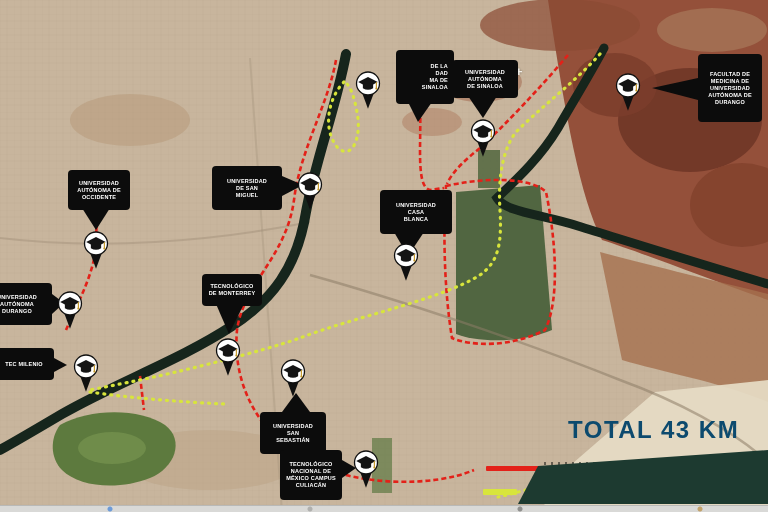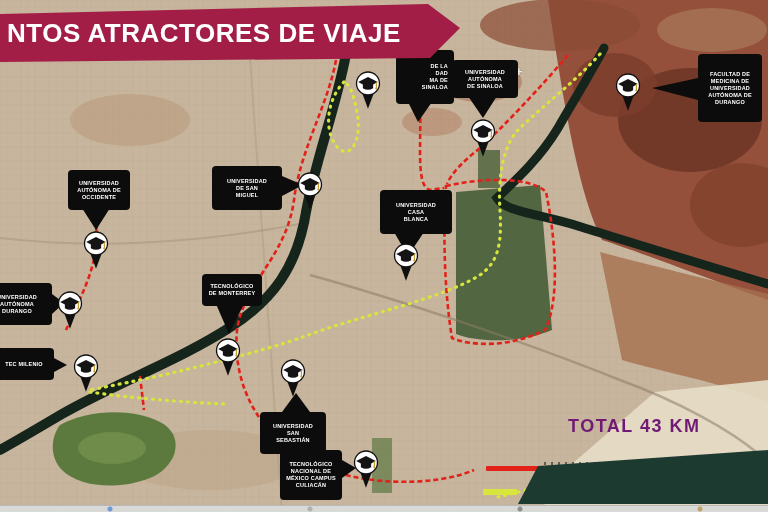--- a/index.html
+++ b/index.html
@@ -38,21 +38,21 @@
   .map-label span{display:block;}
 
   .plus-mark{
     position:absolute;z-index:5;color:#f3efe8;font-size:13px;font-weight:bold;
     text-shadow:0 0 2px rgba(0,0,0,.45);
   }
 
   
   .total-label{
     position:absolute;left:568px;top:416px;z-index:8;
-    font-size:18px;font-weight:bold;color:#701a75;letter-spacing:1.5px;
+    font-size:24px;font-weight:bold;color:#0c4a6e;letter-spacing:1.5px;
     white-space:nowrap;
   }
   .legend-swatch{position:absolute;z-index:8;border-radius:1px;}
   .legend-lettertops{
     position:absolute;left:544px;top:462px;width:170px;height:3px;z-index:8;
     background:repeating-linear-gradient(90deg,#443f36 0 2px,transparent 2px 7px);
     opacity:.75;
   }
   .green-overlay{
     position:absolute;left:510px;top:446px;width:258px;height:60px;z-index:9;
@@ -333,23 +333,20 @@
         <span>SEBASTIÁN</span>
       </div>
       <div class="map-label" style="left: 280px; top: 450px; width: 62px; height: 50px;">
         <span>TECNOLÓGICO</span>
         <span>NACIONAL DE</span>
         <span>MÉXICO CAMPUS</span>
         <span>CULIACÁN</span>
       </div>
     </div>
 
-  <div class="banner" style="background: rgb(163, 30, 70);">
-    <div class="banner-title">NTOS ATRACTORES DE VIAJE</div>
-  </div>
 
   <div class="total-label">TOTAL 43 KM</div>
   <div class="legend-lettertops"></div>
   <div id="legend-swatches">
       <div class="legend-swatch" style="left: 486px; top: 466px; width: 58px; height: 5px; background: rgb(227, 33, 25);"></div>
       <div class="legend-swatch" style="left: 483px; top: 489px; width: 34px; height: 6px; background: rgb(216, 229, 60);"></div>
     </div>
   <div class="green-overlay"></div>
 
   <div class="taskbar"></div>

